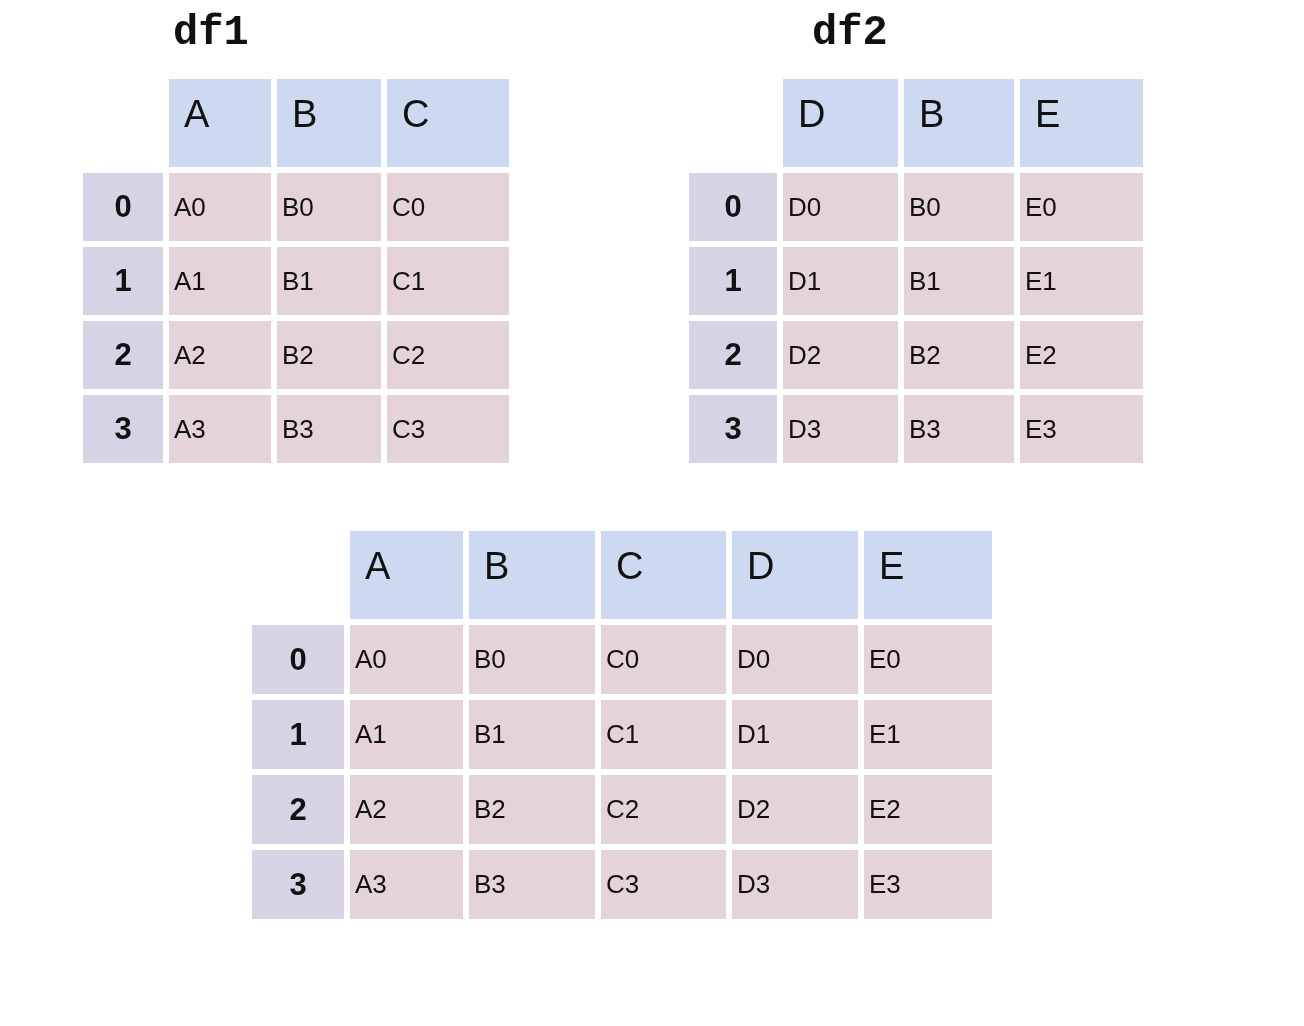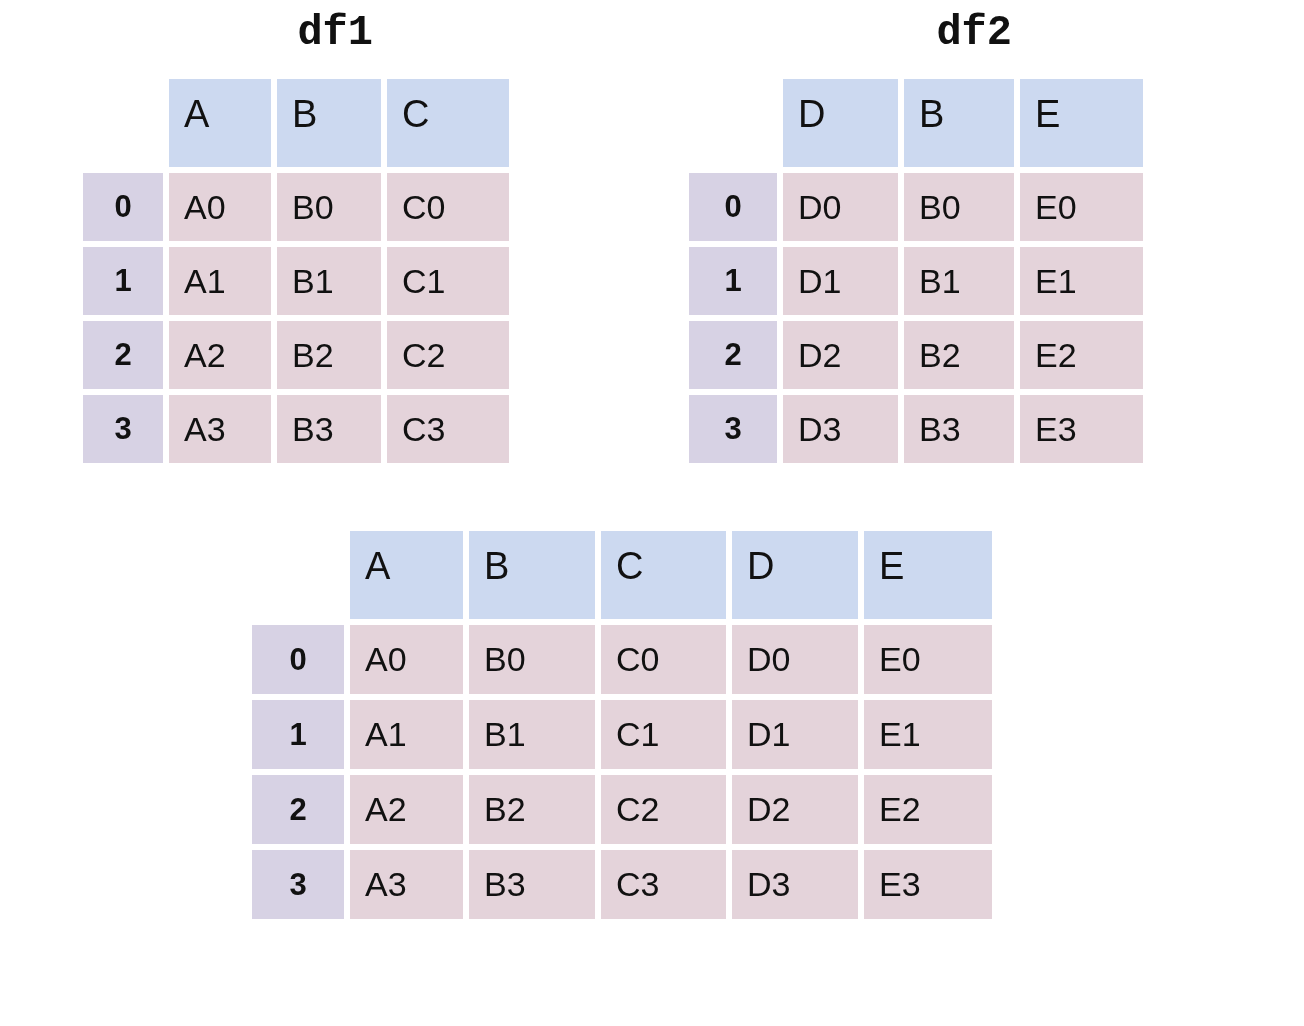--- a/index.html
+++ b/index.html
@@ -10,21 +10,21 @@
     overflow:hidden;
   }
   .canvas{position:relative;width:1304px;height:1026px;}
   .tbl-title{
     position:absolute;
     font-family:"Liberation Mono","DejaVu Sans Mono",monospace;
     font-weight:bold;
     font-size:42px;
     line-height:46px;
     color:var(--text,#111);
-    text-align:right;
+    text-align:left;
   }
   .grid{
     position:absolute;
     display:grid;
     gap:6px;
   }
   .grid .corner{background:transparent;}
   .grid .hdr{
     background:var(--blue,#ccd9f0);
     display:flex;align-items:center;
@@ -34,23 +34,23 @@
     font-size:38px;color:var(--text,#111);
   }
   .grid .idx{
     background:var(--lav,#d7d2e4);
     display:flex;align-items:center;justify-content:center;
     font-size:31px;font-weight:bold;color:var(--text,#111);
   }
   .grid .cell{
     background:var(--pink,#e4d3da);
     display:flex;align-items:center;
-    padding-left:15px;
+    padding-left:5px;
     box-sizing:border-box;
-    font-size:34px;color:var(--text,#111);text-align:center;
+    font-size:26px;color:var(--text,#111);text-align:center;
   }
   .code{
     position:absolute;
     font-family:"Liberation Mono","DejaVu Sans Mono",monospace;
     font-weight:bold;
     font-size:39px;
     line-height:1;
     white-space:pre;
     color:var(--text,#111);
   }

